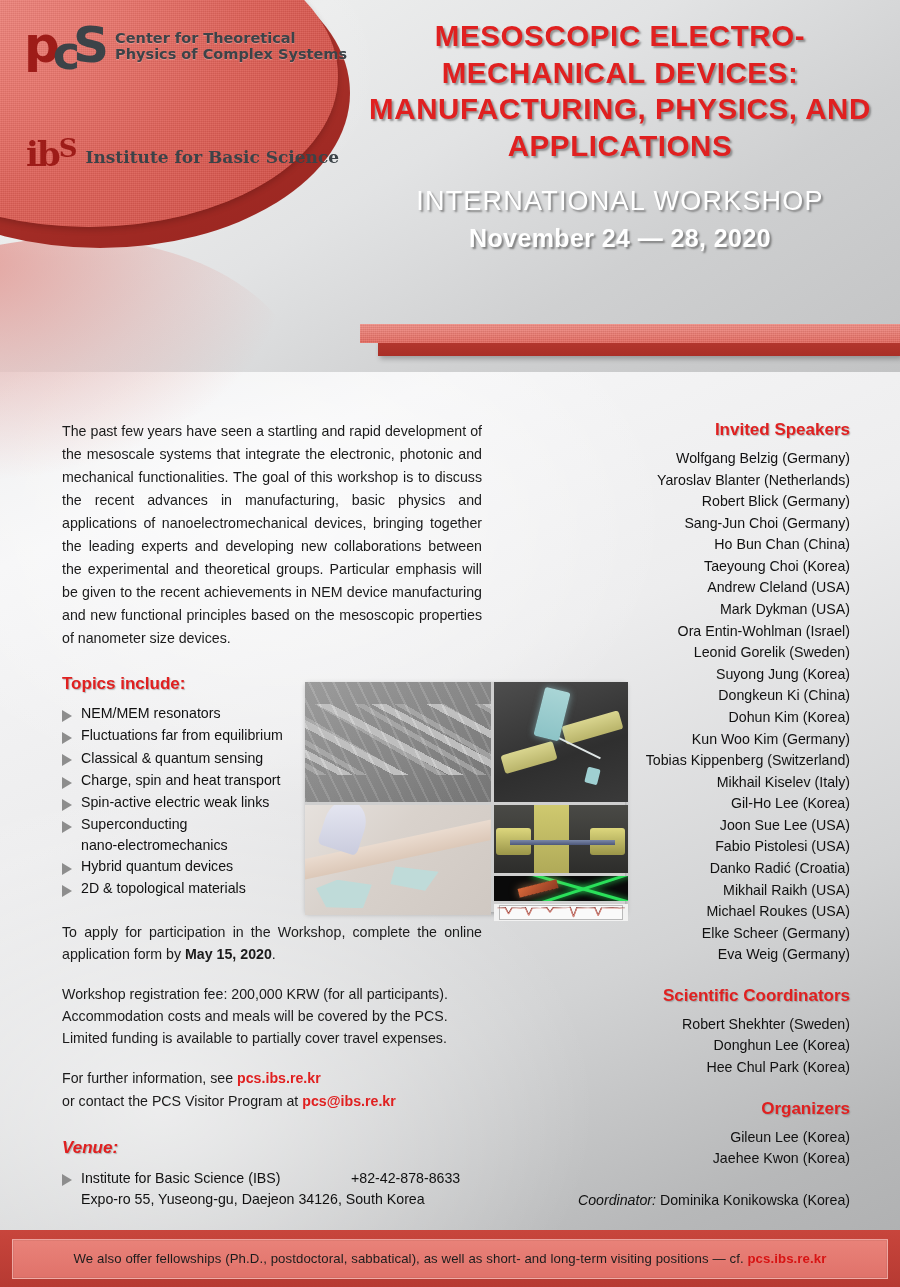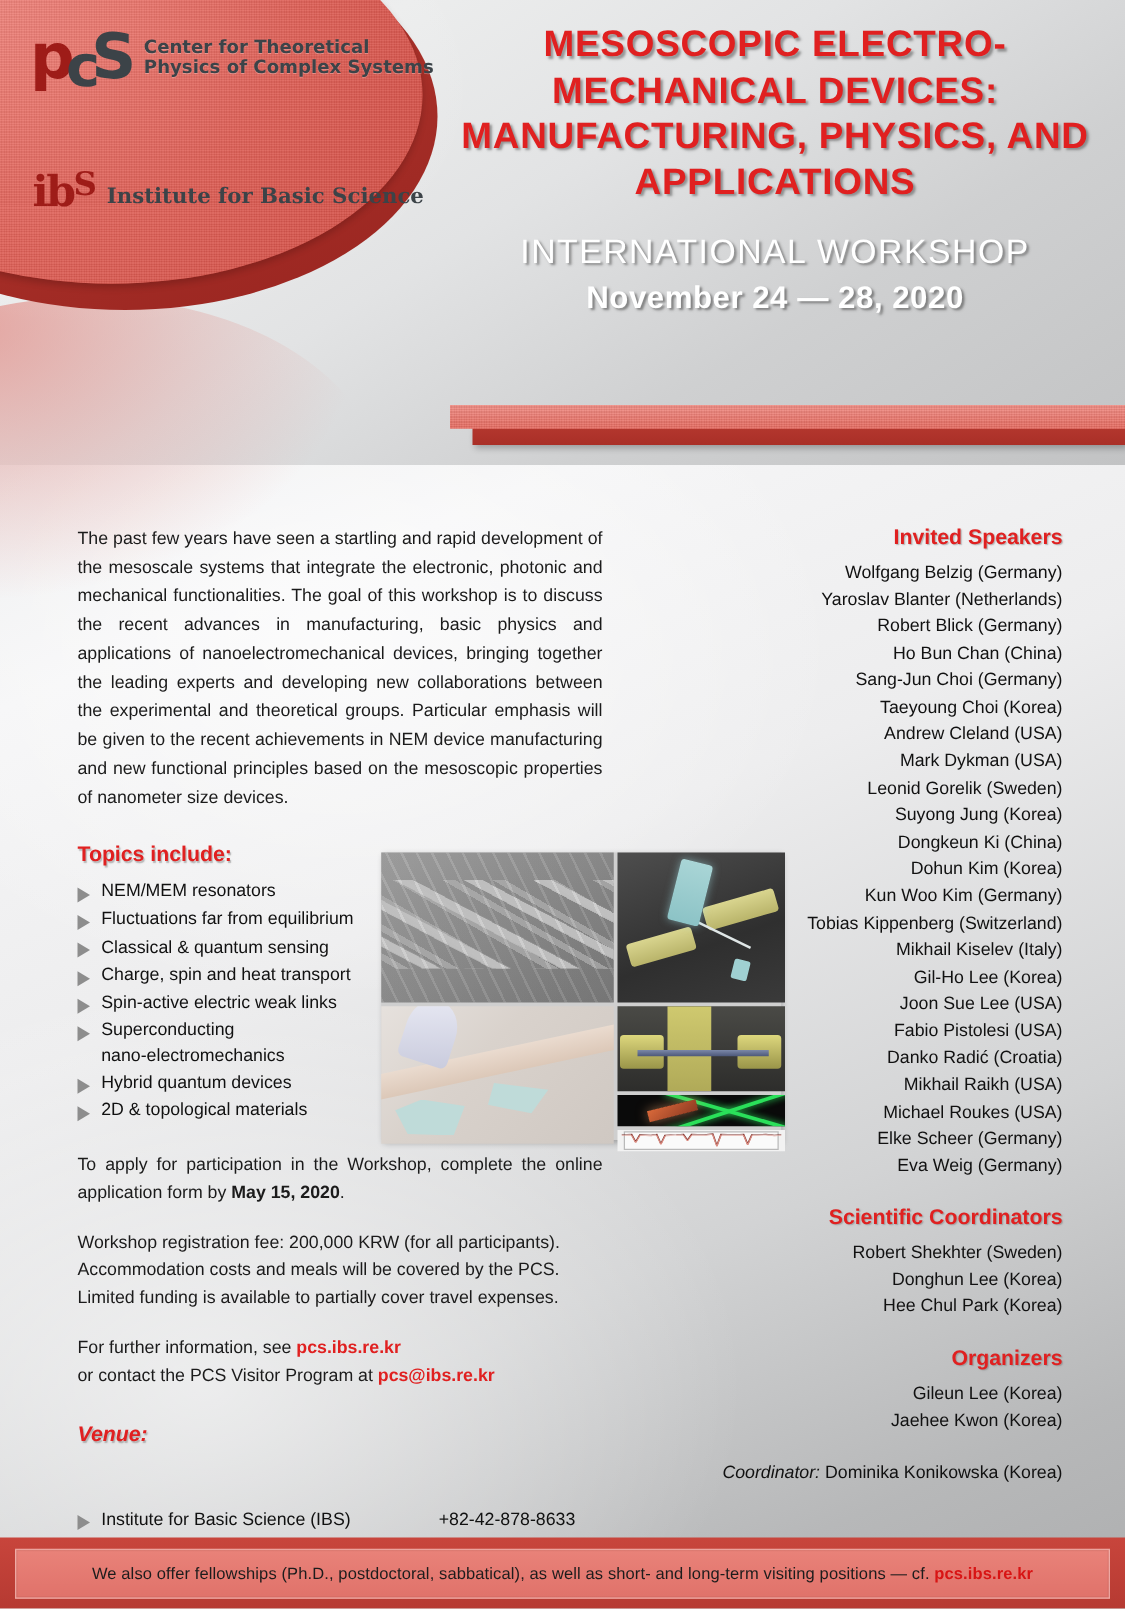--- a/index.html
+++ b/index.html
@@ -136,21 +136,21 @@
   .fees  { margin-top: 18px; font-size: 14.2px; line-height: 1.55; color: #1b1b1b; }
   .contact { margin-top: 18px; font-size: 14.2px; line-height: 1.6; color: #1b1b1b; }
   .red-link { color: #e02020; font-weight: 700; }
 
   .venue-head {
     position: absolute; left: 62px; top: 1138px;
     font-size: 17px; font-weight: 700; color: #e02020;
     text-shadow: 1px 1px 1px rgba(120,120,120,.5);
     font-style: italic;
   }
-  .venue-body { position: absolute; left: 62px; top: 1170px; width: 470px; margin-top: 38px; }
+  .venue-body { position: absolute; left: 62px; top: 1170px; width: 470px; }
   .venue-row { display: flex; align-items: flex-start; }
   .venue-line1 { font-size: 14.2px; color: #111; display: flex; width: 430px; }
   .venue-name { width: 270px; }
   .venue-addr { font-size: 14.2px; color: #111; margin-left: 19px; margin-top: 5px; }
 
   
   .collage {
     position: absolute; left: 305px; top: 682px; width: 320px; height: 230px;
     box-shadow: 1px 2px 5px rgba(0,0,0,.28);
     background: #cfcfcf;
@@ -410,25 +410,26 @@
     </div>
     <div class="venue-addr">Expo-ro 55, Yuseong-gu, Daejeon 34126, South Korea</div>
   </div>
 
   <div class="right-col">
     <div class="sec-head">Invited Speakers</div>
     <div>
       <div class="person">Wolfgang Belzig (Germany)</div>
       <div class="person">Yaroslav Blanter (Netherlands)</div>
       <div class="person">Robert Blick (Germany)</div>
+      <div class="person">Sang-Jun Choi (Germany)</div>
       <div class="person">Ho Bun Chan (China)</div>
-      <div class="person">Sang-Jun Choi (Germany)</div>
       <div class="person">Taeyoung Choi (Korea)</div>
       <div class="person">Andrew Cleland (USA)</div>
       <div class="person">Mark Dykman (USA)</div>
+      <div class="person">Ora Entin-Wohlman (Israel)</div>
       <div class="person">Leonid Gorelik (Sweden)</div>
       <div class="person">Suyong Jung (Korea)</div>
       <div class="person">Dongkeun Ki (China)</div>
       <div class="person">Dohun Kim (Korea)</div>
       <div class="person">Kun Woo Kim (Germany)</div>
       <div class="person">Tobias Kippenberg (Switzerland)</div>
       <div class="person">Mikhail Kiselev (Italy)</div>
       <div class="person">Gil-Ho Lee (Korea)</div>
       <div class="person">Joon Sue Lee (USA)</div>
       <div class="person">Fabio Pistolesi (USA)</div>

